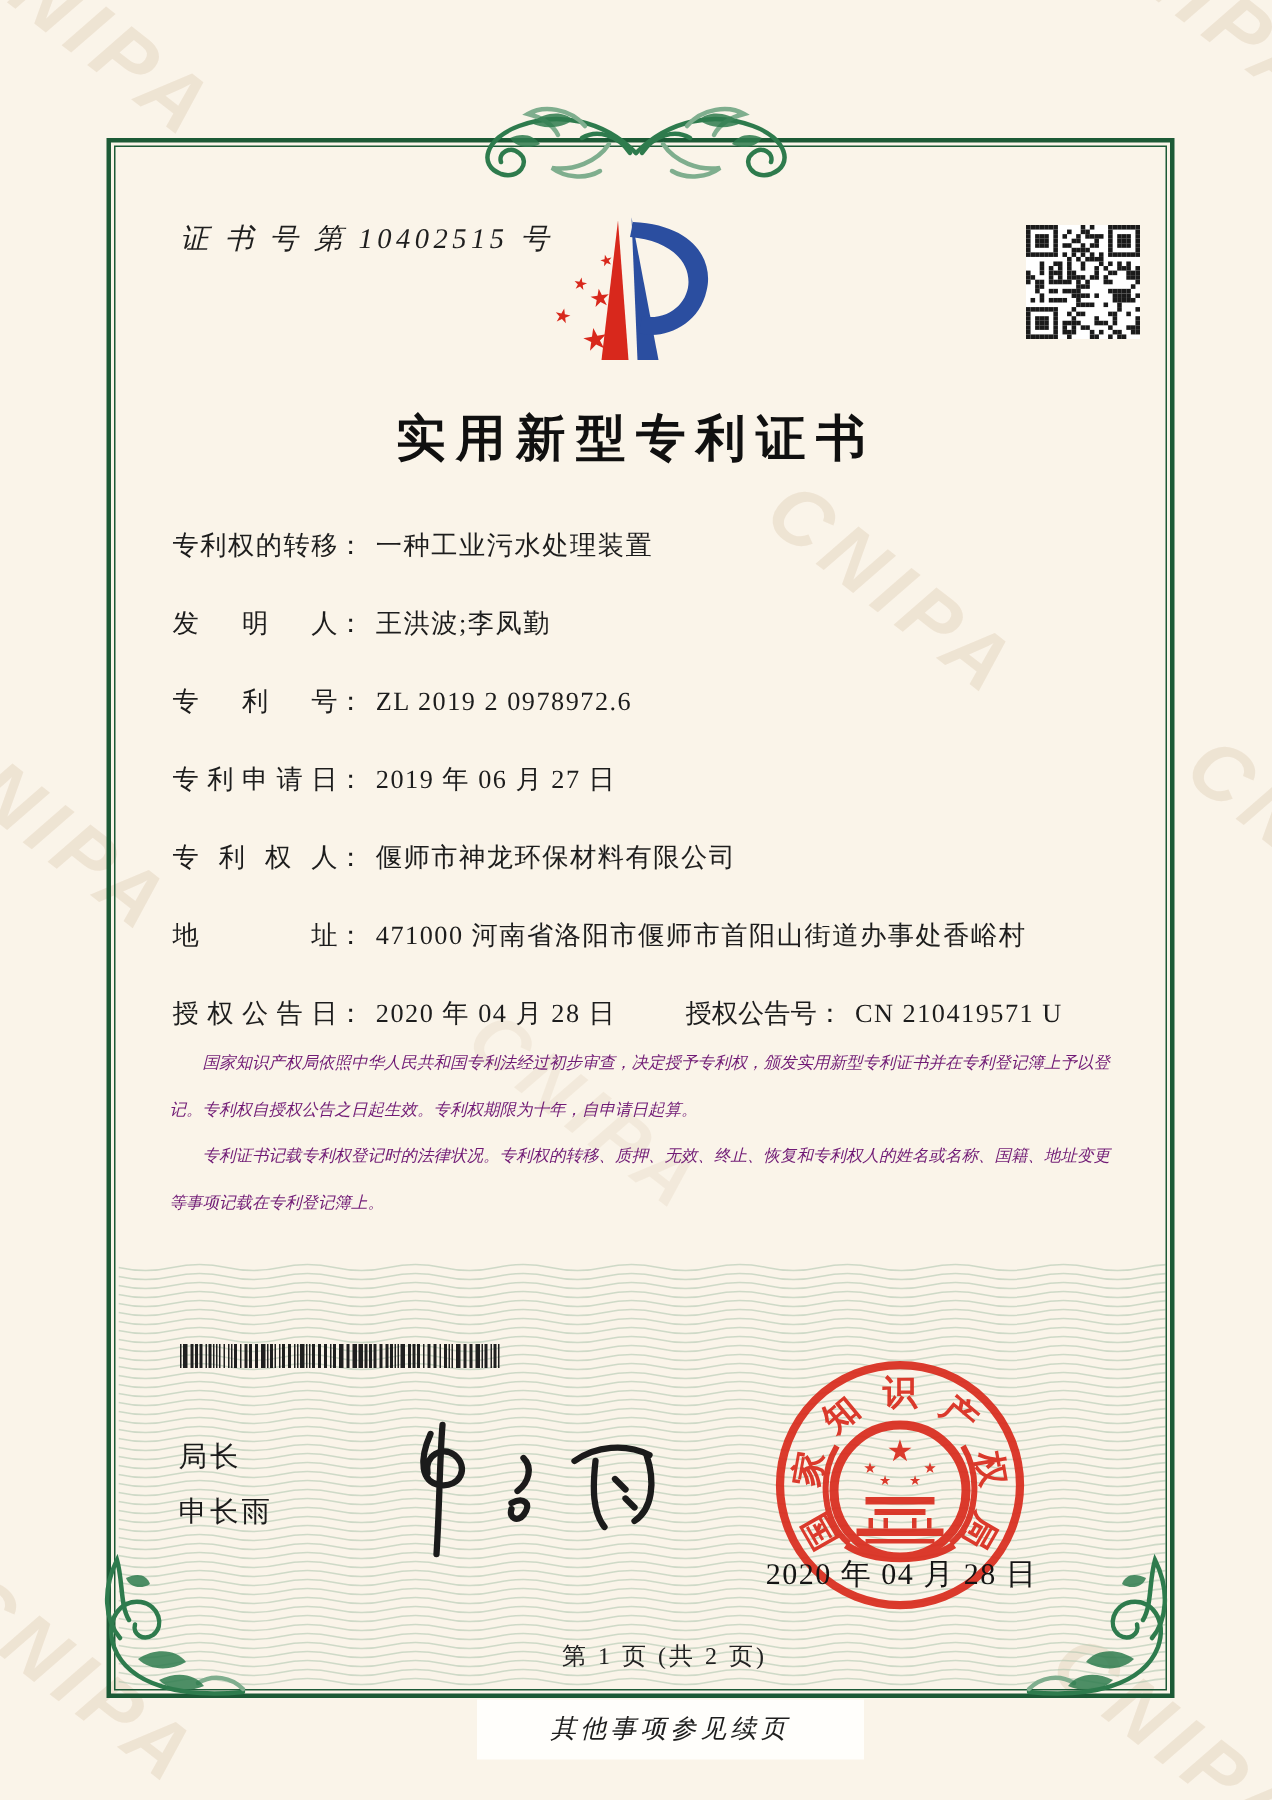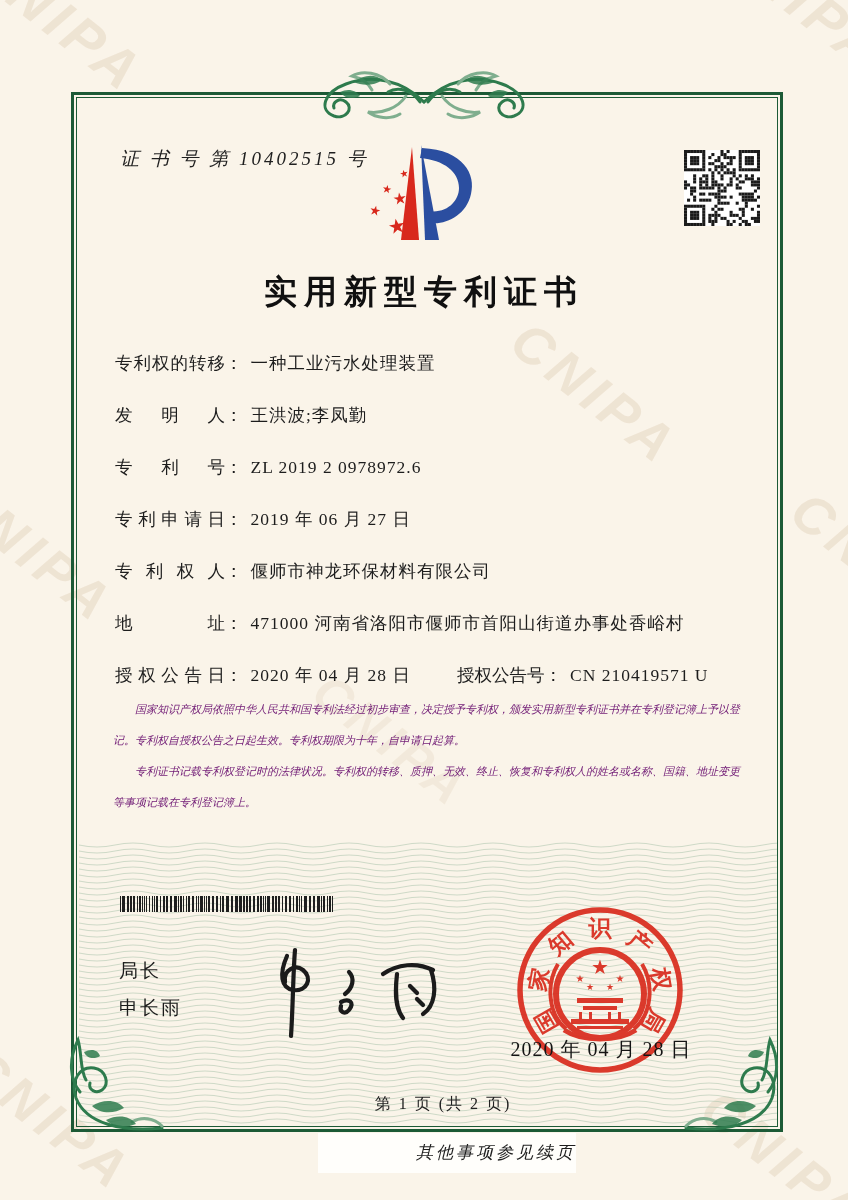--- a/index.html
+++ b/index.html
@@ -65,21 +65,21 @@
   .seal text.ringchar{font-size:23px;font-weight:bold;fill:var(--seal-red);}
   .seal text.estar{fill:var(--seal-red);font-family:"DejaVu Sans",sans-serif;}
 
   .seal-date{position:absolute;left:505px;top:1036px;width:192px;text-align:center;
              font-size:20px;letter-spacing:1px;color:#141414;}
 
   .page-num{position:absolute;left:0;right:0;top:1094px;text-align:center;font-size:16px;
             letter-spacing:2px;color:#222;margin-left:38px;}
 
   .cont-note{position:absolute;left:318px;top:1133px;width:258px;height:40px;background:#fffefb;
-             text-align:right;line-height:40px;font-size:17px;letter-spacing:3px;color:#1d1d1d;
+             text-align:center;line-height:40px;font-size:17px;letter-spacing:3px;color:#1d1d1d;
              font-style:italic;}
 </style>
 </head>
 <body>
 
 <div class="page">
 
   <div class="wm" style="left:-42px;top:-14px;font-size:56px;">CNIPA</div>
   <div class="wm" style="left:700px;top:-34px;font-size:56px;">CNIPA</div>
   <div class="wm" style="left:498px;top:362px;font-size:54px;">CNIPA</div>

